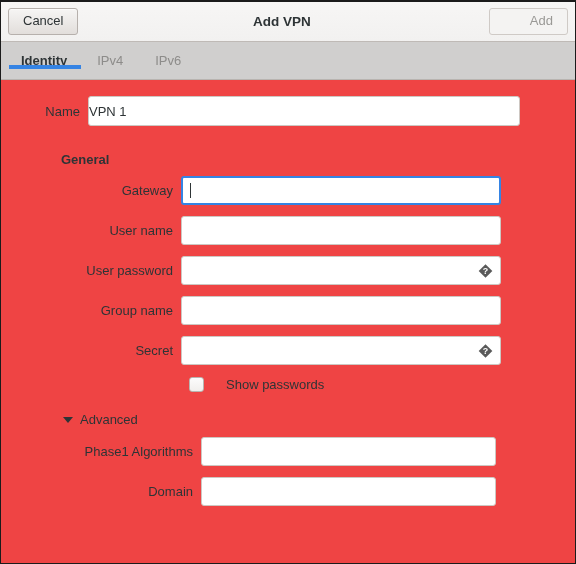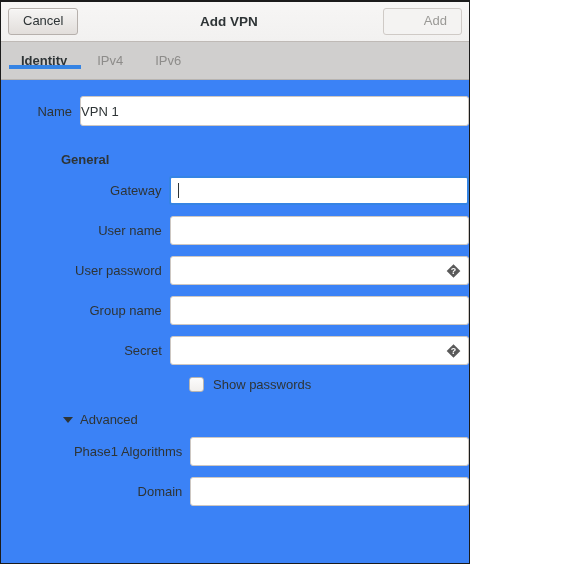--- a/index.html
+++ b/index.html
@@ -5,23 +5,23 @@
   html, body {
     margin: 0;
     padding: 0;
     background: #ffffff;
   }
   body {
     font-family: "Liberation Sans", sans-serif;
   }
   #app {
     position: relative;
-    width: 470px;
+    width: 576px;
     height: 564px;
-    background: #3b82f6;
+    background: #ef4444;
     overflow: hidden;
     box-sizing: border-box;
     border: 1px solid #1b1b1b;
     border-top: 2px solid #1b1b1b;
   }
 
   
   .headerbar {
     position: relative;
     height: 40px;
@@ -171,20 +171,21 @@
   .gen-row { margin-top: 0; margin-bottom: 11px; align-items: center; }
   .gen-row .lbl { width: 180px; }
   .gen-row .field { width: 320px; }
 
   
   .check-row {
     display: flex;
     align-items: flex-end;
     margin-left: 188px;
     margin-top: 12px;
+    gap: 13px;
   }
   .checkbox {
     width: 15px;
     height: 15px;
     border: 1px solid #b9b5b1;
     border-radius: 3px;
     background: linear-gradient(to bottom, #fcfcfc, #f1efed);
     box-sizing: border-box;
     margin-right: 9px;
   }

